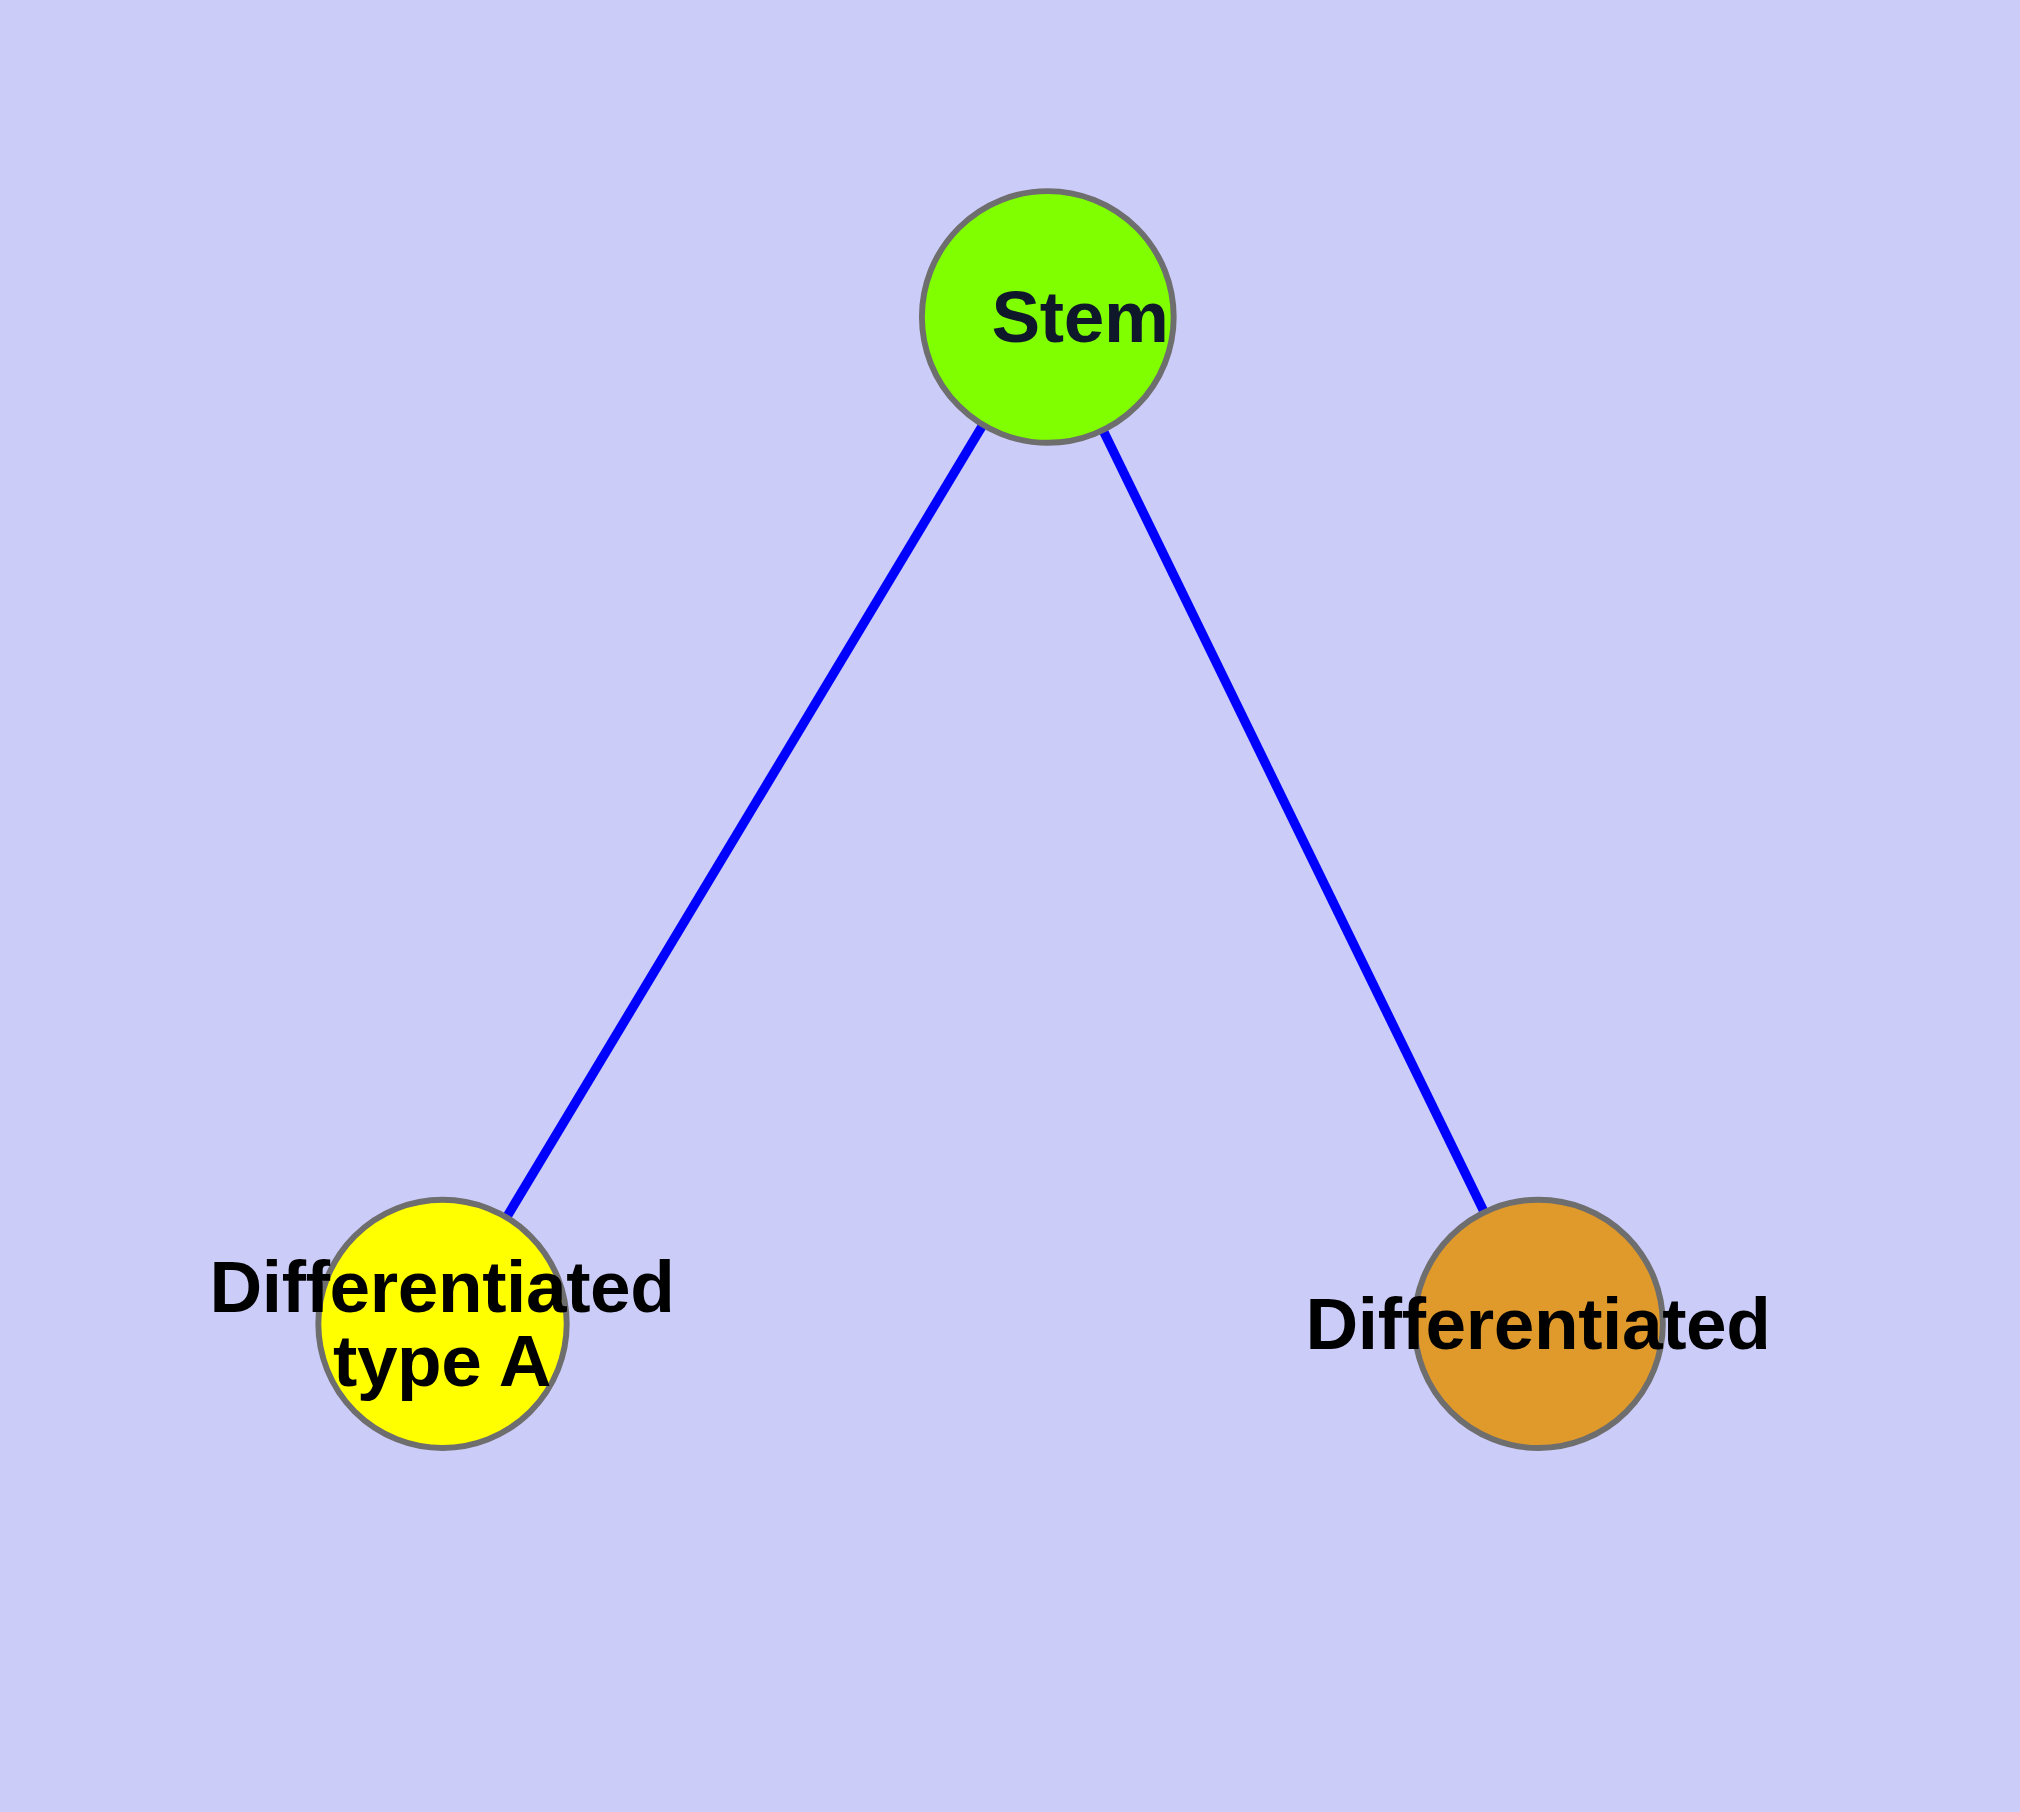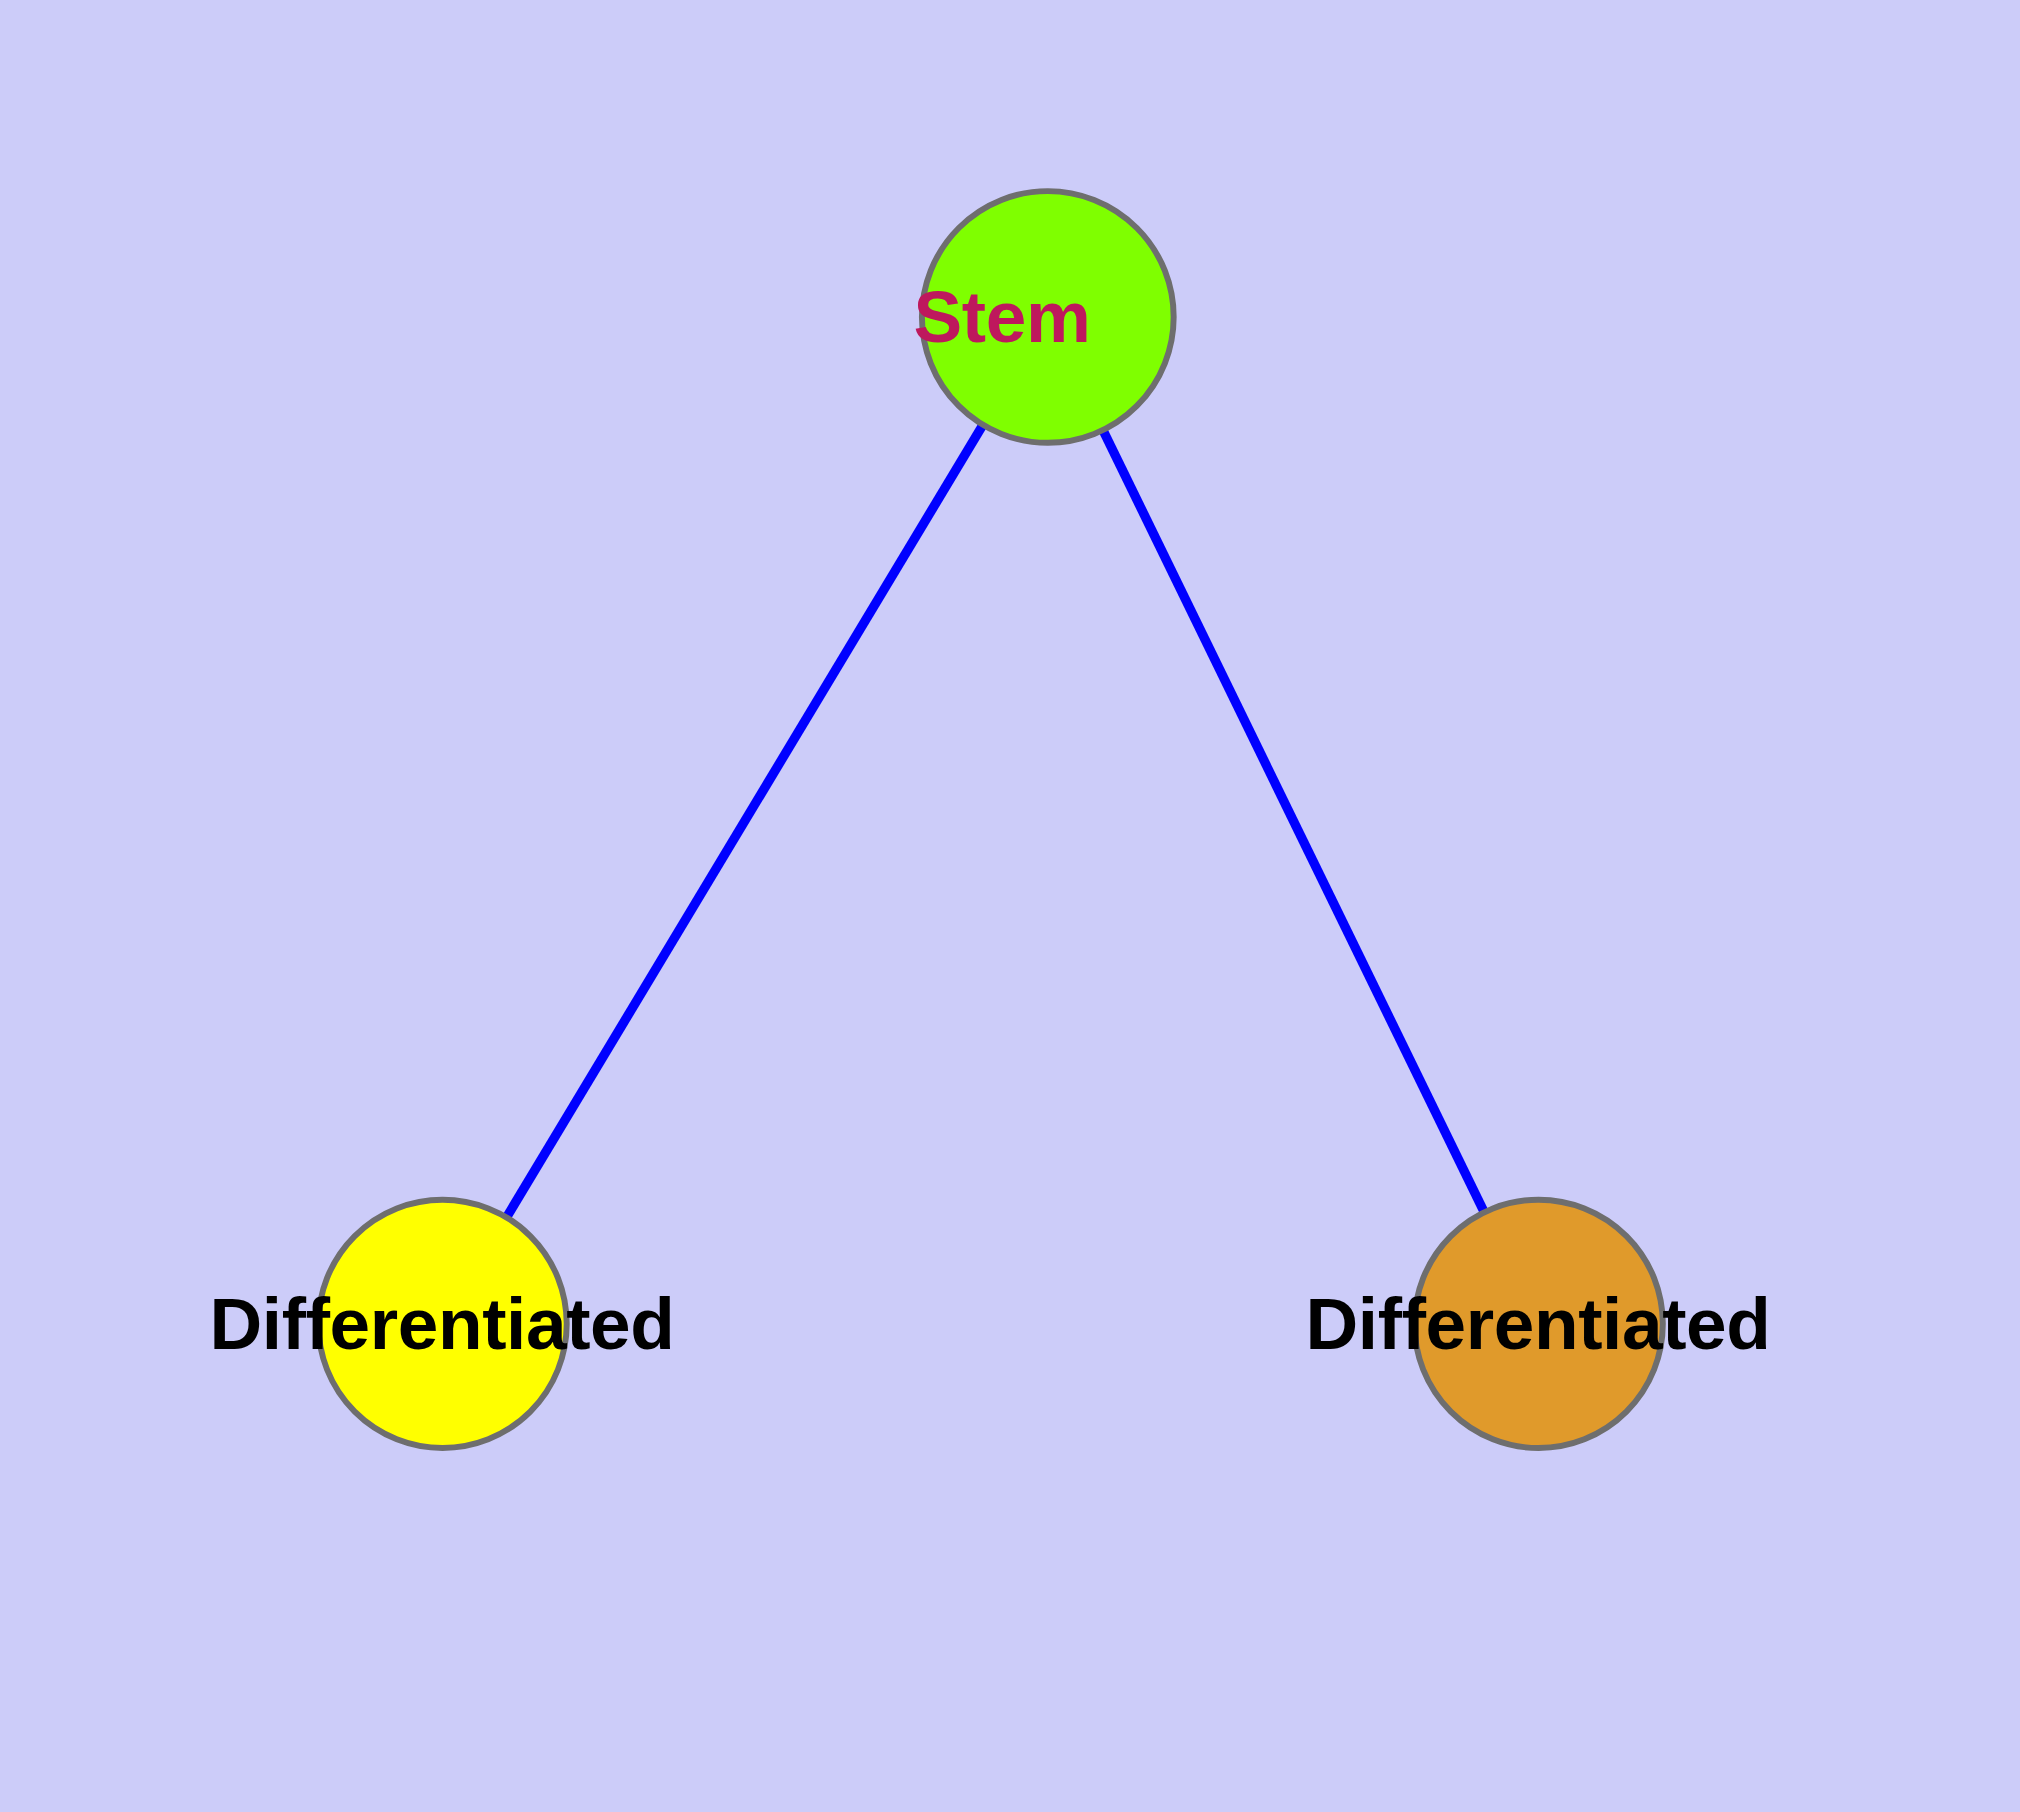--- a/index.html
+++ b/index.html
@@ -52,19 +52,19 @@
         <line x1="1301.7165808807317" y1="508.8381659521749" x2="1750.159640197678" y2="1428.9596762605208" stroke="#0000ff" stroke-width="11" stroke-linecap="butt"></line>
       </g>
     <g id="node-layer">
         <circle cx="1236" cy="374" r="148.5" fill="#7fff00" stroke="#6e6e6e" stroke-width="7"></circle>
         <circle cx="522" cy="1562" r="146.5" fill="#ffff00" stroke="#6e6e6e" stroke-width="7"></circle>
         <circle cx="1815" cy="1562" r="146.5" fill="#e09a2b" stroke="#6e6e6e" stroke-width="7"></circle>
       </g>
   </svg>
 
   <div id="label-layer">
-      <div class="node-label" style="left: 1002px; top: 317px; color: #be185d;"><span>Stem</span></div>
-      <div class="node-label" style="left: 442px; top: 1324px; color: rgb(0, 0, 0);"><span>Differentiated</span><br></div>
+      <div class="node-label" style="left: 1080px; top: 317px; color: #0f172a;"><span>Stem</span></div>
+      <div class="node-label" style="left: 442px; top: 1324px; color: rgb(0, 0, 0);"><span>Differentiated</span><br><span>type A</span></div>
       <div class="node-label" style="left: 1538px; top: 1324px; color: rgb(0, 0, 0);"><span>Differentiated</span><br></div>
     </div>
 
 </div>
 
 
 </body></html>

